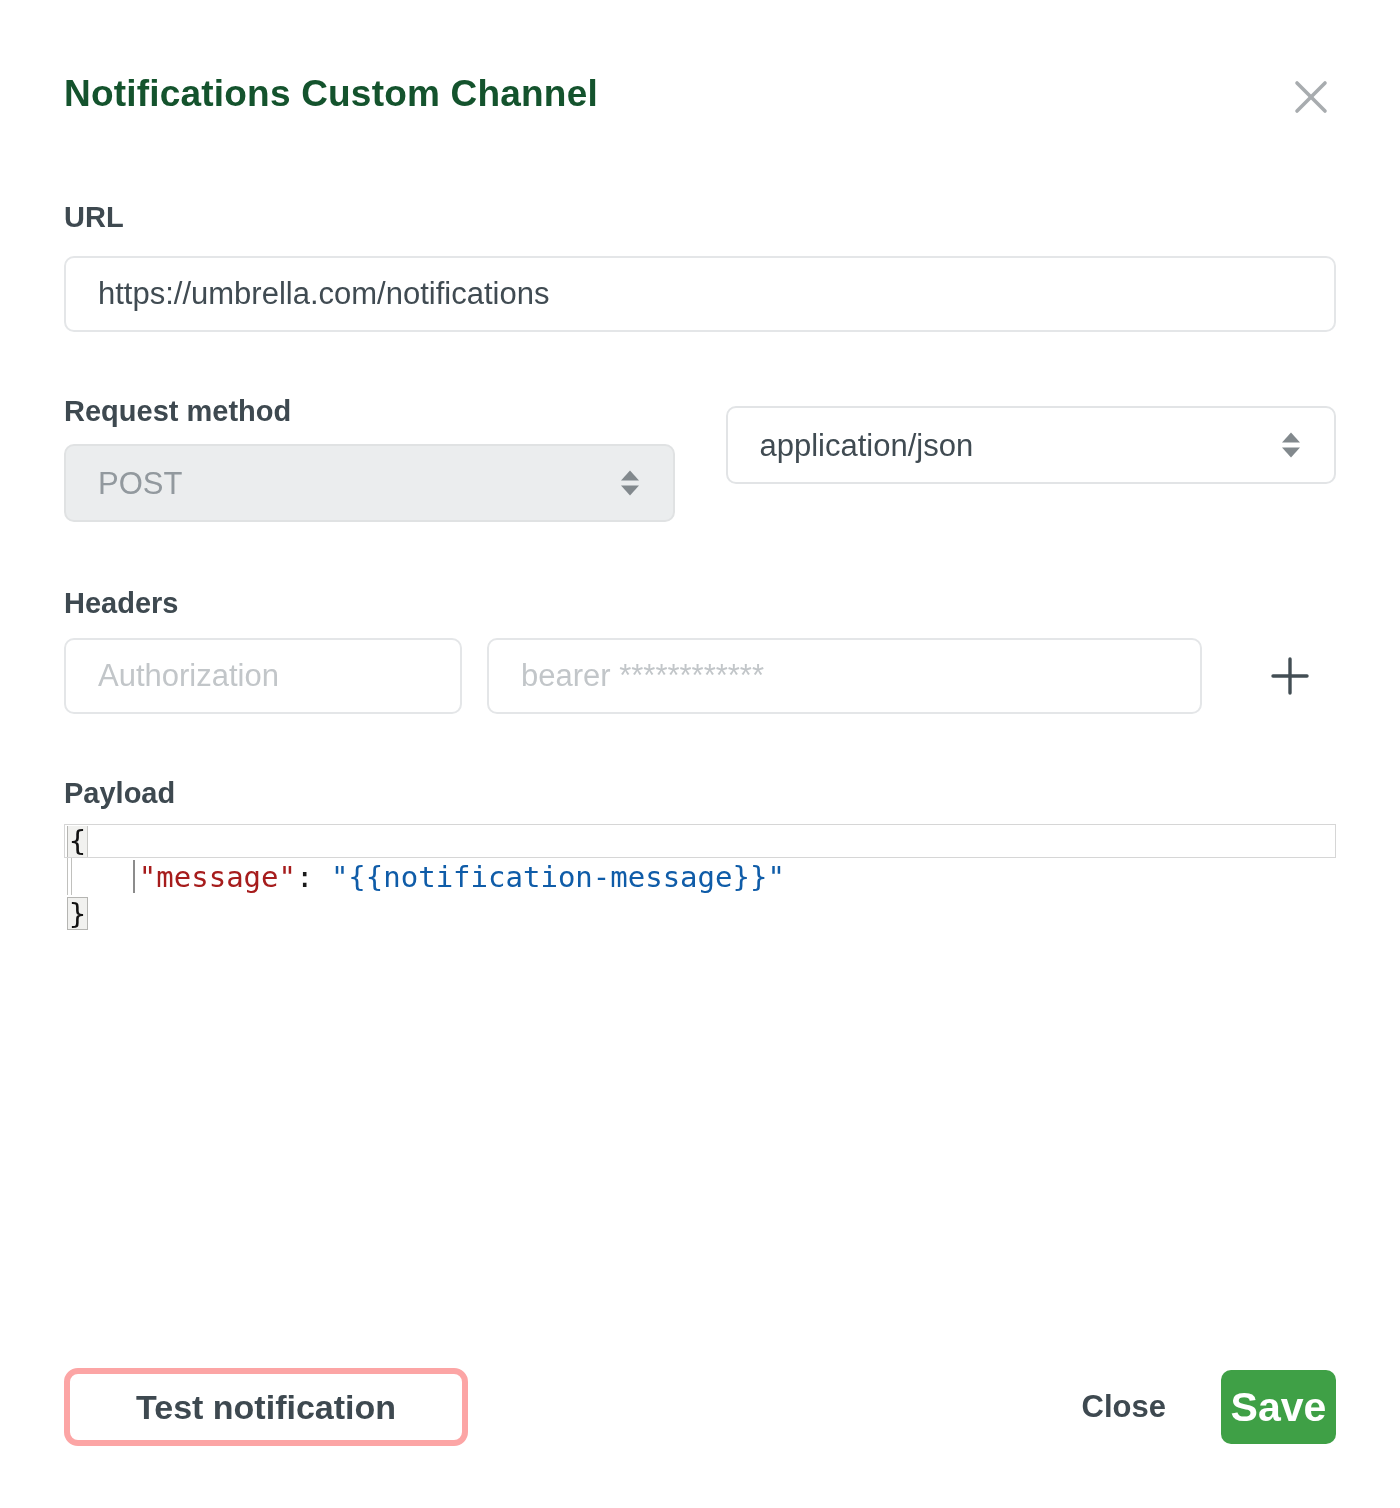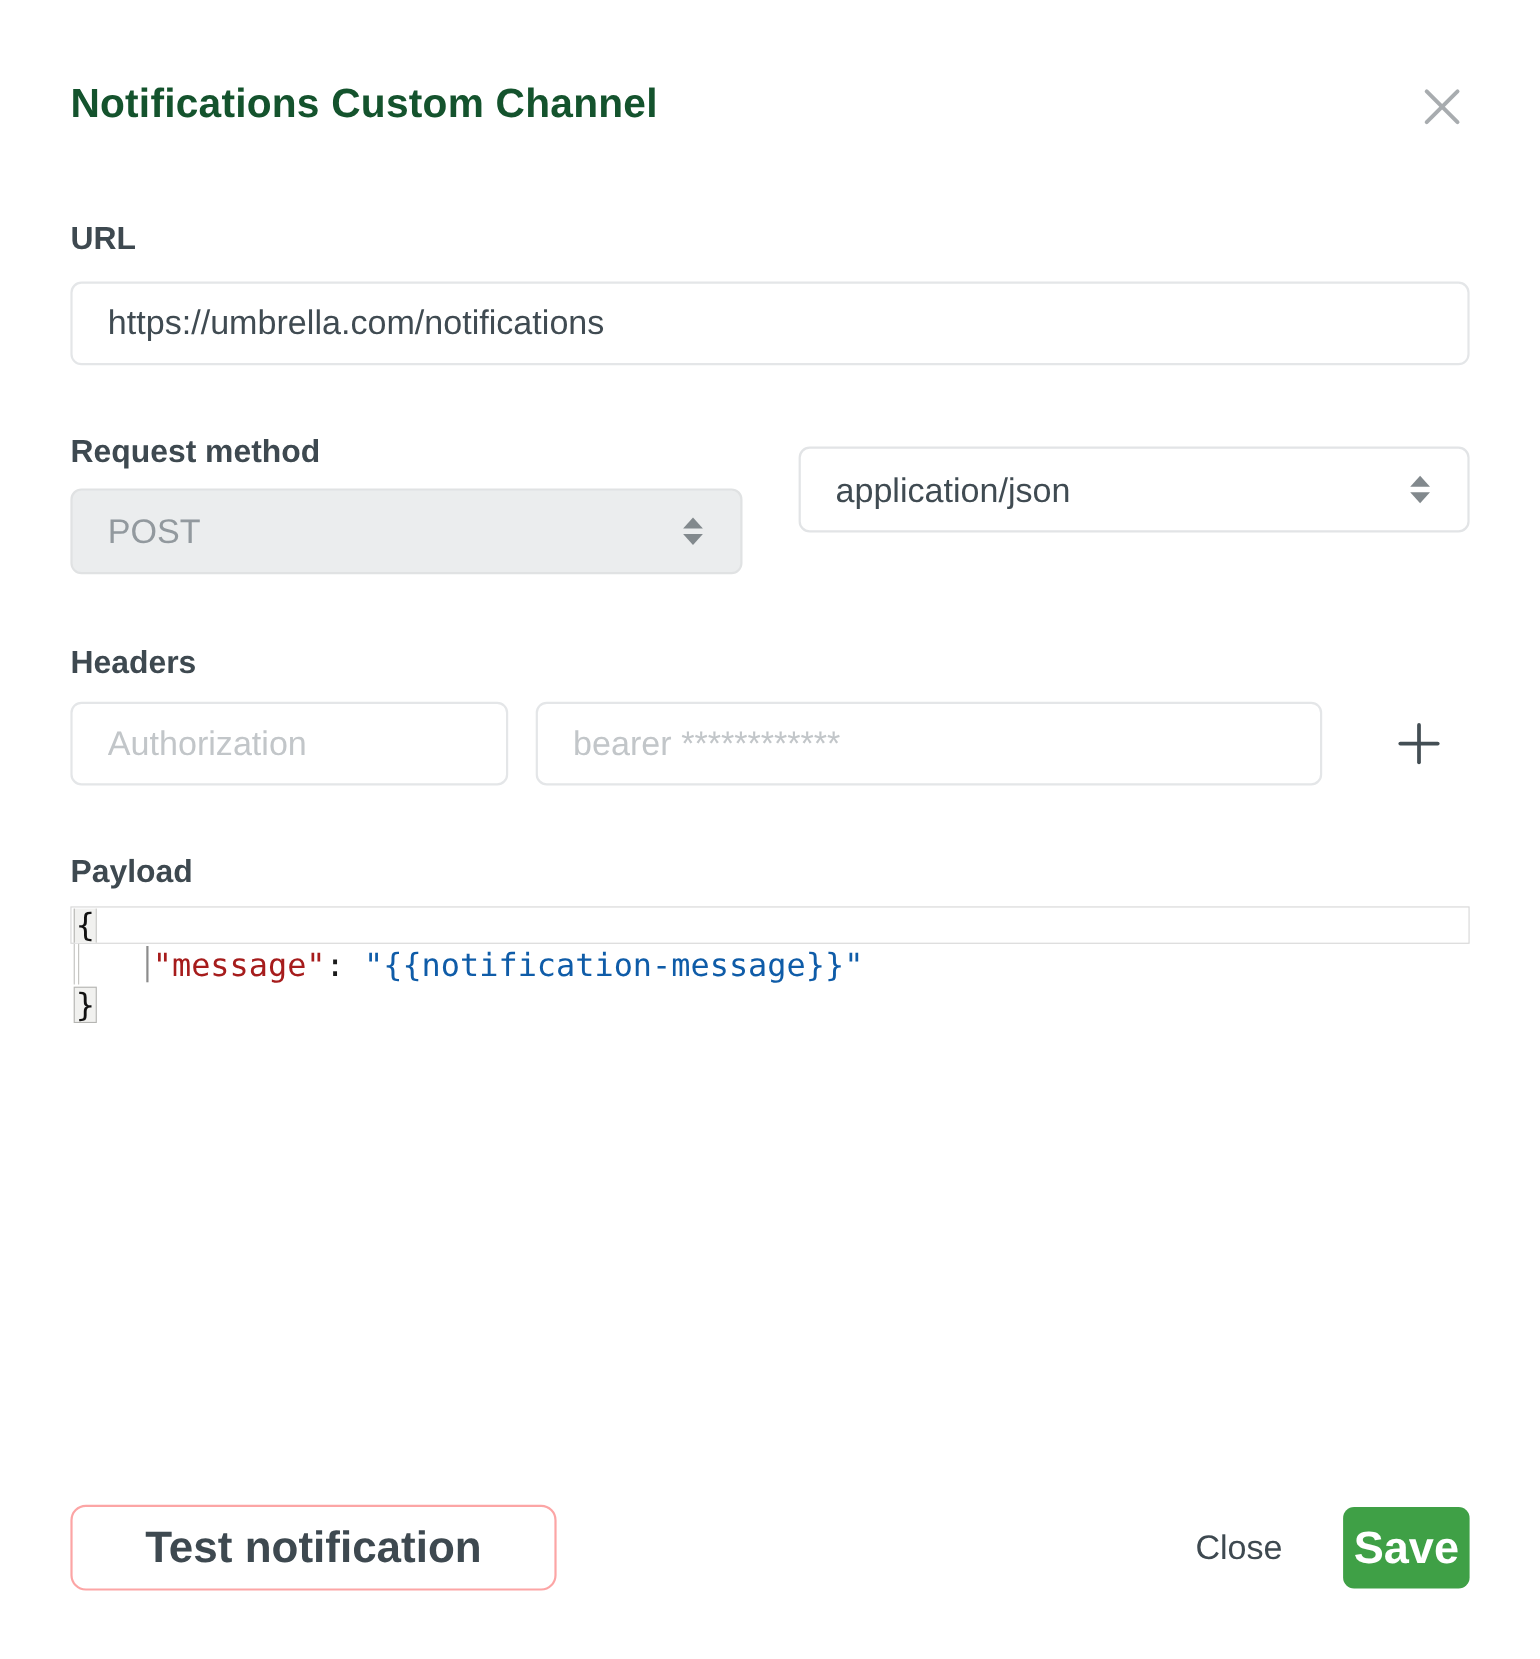--- a/index.html
+++ b/index.html
@@ -78,27 +78,27 @@
   }
   .line2-text { padding-left: 5px; }
   .cursor-caret { position: absolute; left: 69px; top: 2px; width: 2px; height: 33px; background: #8c8c8c; }
   .tok-key { color: #a61c1c; }
   .tok-punct { color: #1a1a1a; }
   .tok-value { color: #0f5ca8; }
 
   
   .footer-row { margin-top: 436px; display: flex; align-items: center; }
   .test-btn {
-    height: 78px; padding: 0 66px; background: #ffffff; border: 2px solid #fca5a5;
-    border-radius: 14px; font-family: inherit; font-size: 40px; font-weight: 600;
+    height: 78px; padding: 0 66px; background: #ffffff; border: 6px solid #fca5a5;
+    border-radius: 14px; font-family: inherit; font-size: 34px; font-weight: 600;
     color: #3e4950; cursor: pointer;
   }
   .footer-right { margin-left: auto; display: flex; align-items: center; gap: 55px; }
   .close-text-btn {
-    background: none; border: none; font-family: inherit; font-size: 31px; font-weight: 400;
+    background: none; border: none; font-family: inherit; font-size: 31px; font-weight: 700;
     color: #3e4950; cursor: pointer; padding: 0;
   }
   .save-btn {
     width: 115px; height: 74px; background: #3fa046; border: none; border-radius: 10px;
     font-family: Liberation Sans, sans-serif; font-size: 41px; font-weight: 600; color: #ffffff; cursor: pointer;
   }
 </style>
 </head>
 <body>
 

